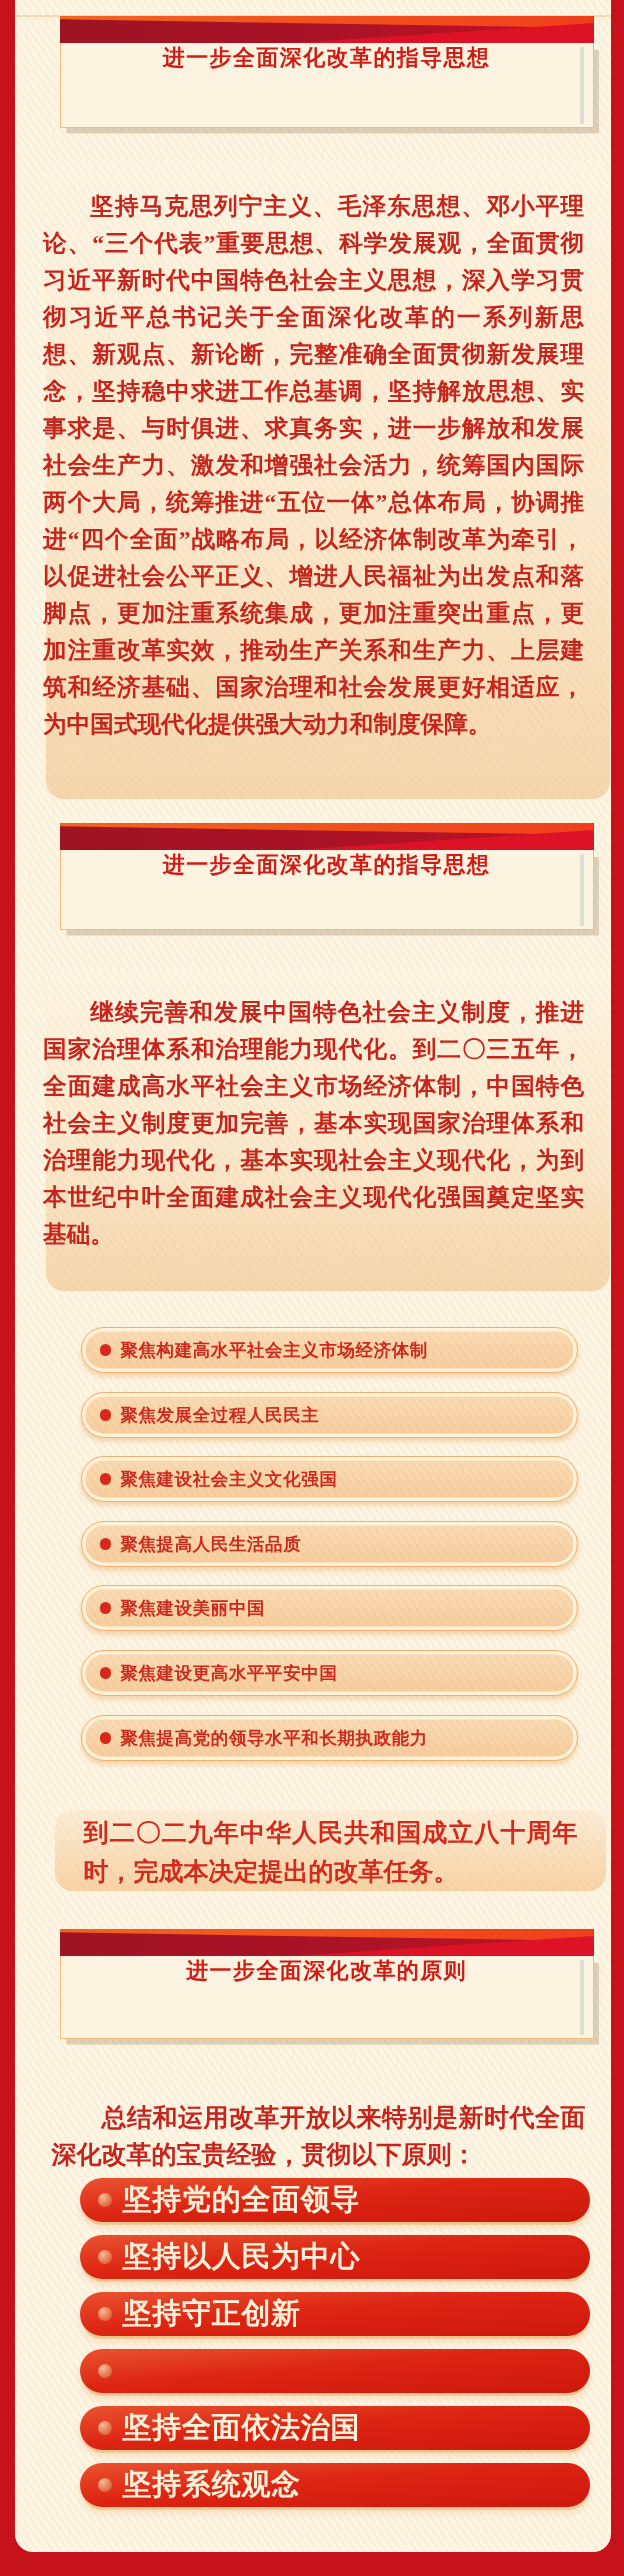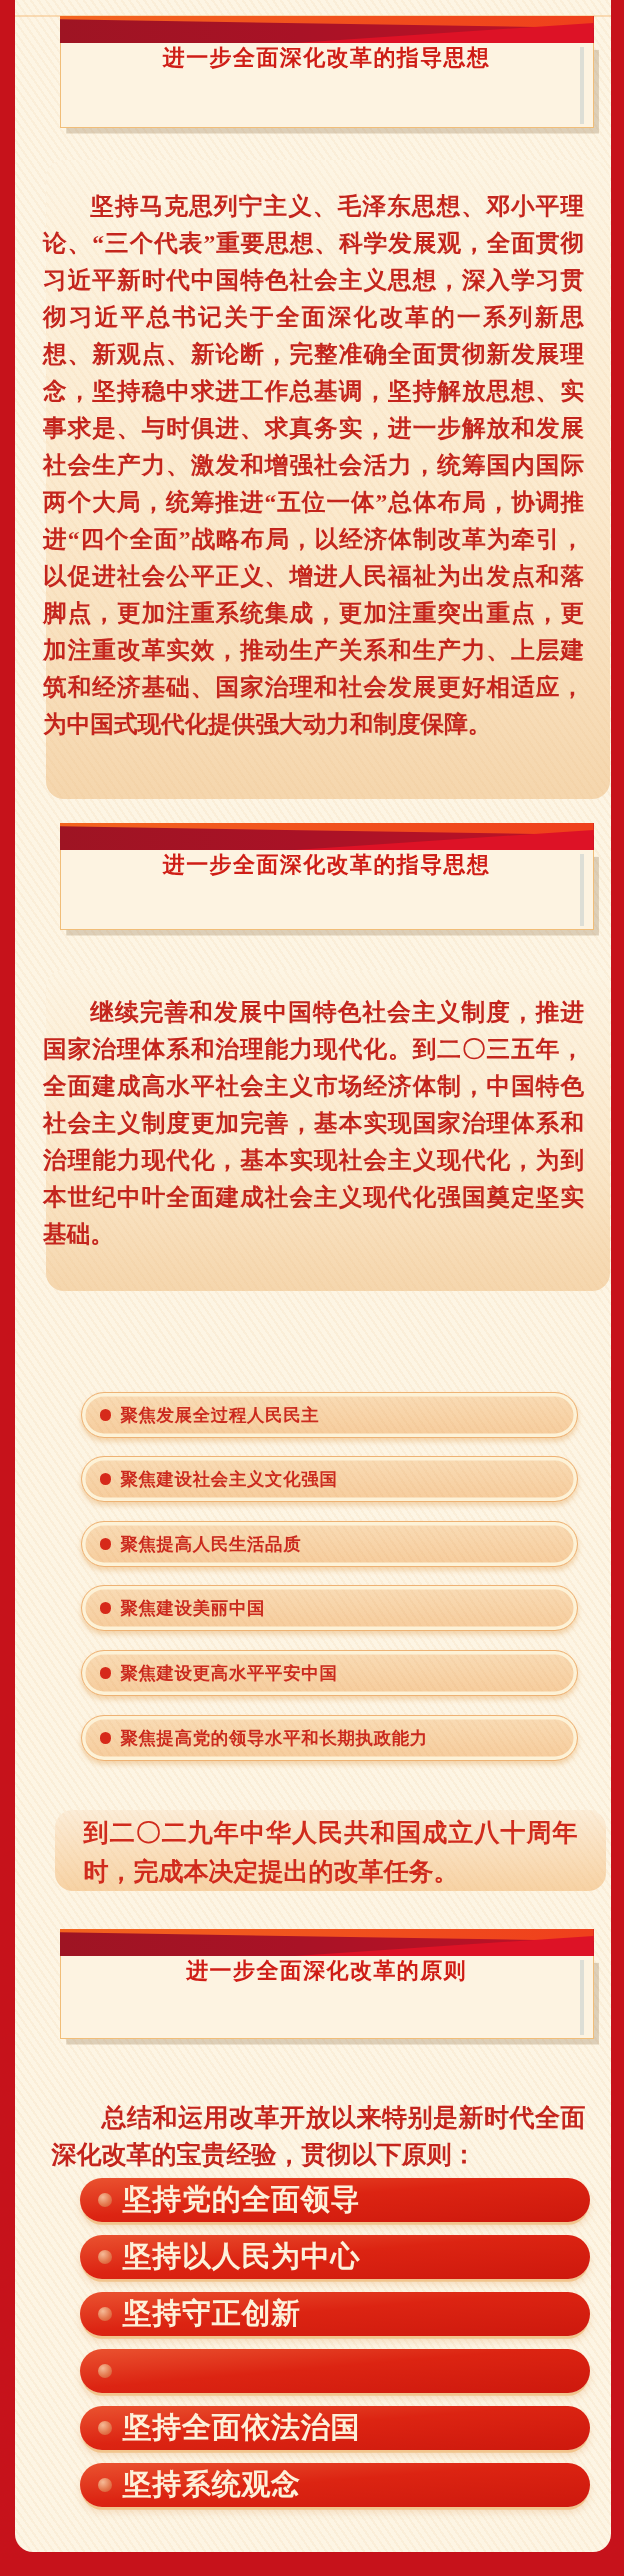--- a/index.html
+++ b/index.html
@@ -87,20 +87,24 @@
     <div class="title-card" style="top:823px">
       <div class="banner"></div>
       <div class="card-body" style="height:80px">
         <span class="card-title">进一步全面深化改革的指导思想</span>
       </div>
     </div>
 
     <div class="panel" style="top:970px;height:321px"></div>
     <div class="para p-main indent" style="left:28.5px;top:975px;width:541px">继续完善和发展中国特色社会主义制度，推进国家治理体系和治理能力现代化。到二〇三五年，全面建成高水平社会主义市场经济体制，中国特色社会主义制度更加完善，基本实现国家治理体系和治理能力现代化，基本实现社会主义现代化，为到本世纪中叶全面建成社会主义现代化强国奠定坚实基础。</div>
 
+    <div class="pill orange" style="top:1327px">
+      <span class="dot"></span>
+      <span class="pill-text">聚焦构建高水平社会主义市场经济体制</span>
+    </div>
     <div class="pill orange" style="top:1392px">
       <span class="dot"></span>
       <span class="pill-text">聚焦发展全过程人民民主</span>
     </div>
     <div class="pill orange" style="top:1456px">
       <span class="dot"></span>
       <span class="pill-text">聚焦建设社会主义文化强国</span>
     </div>
     <div class="pill orange" style="top:1521px">
       <span class="dot"></span>

